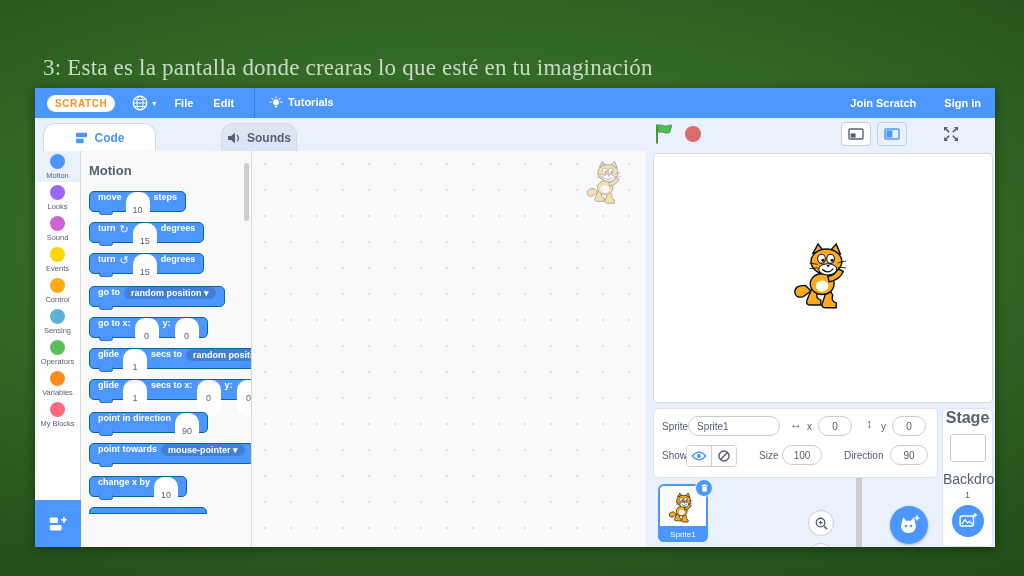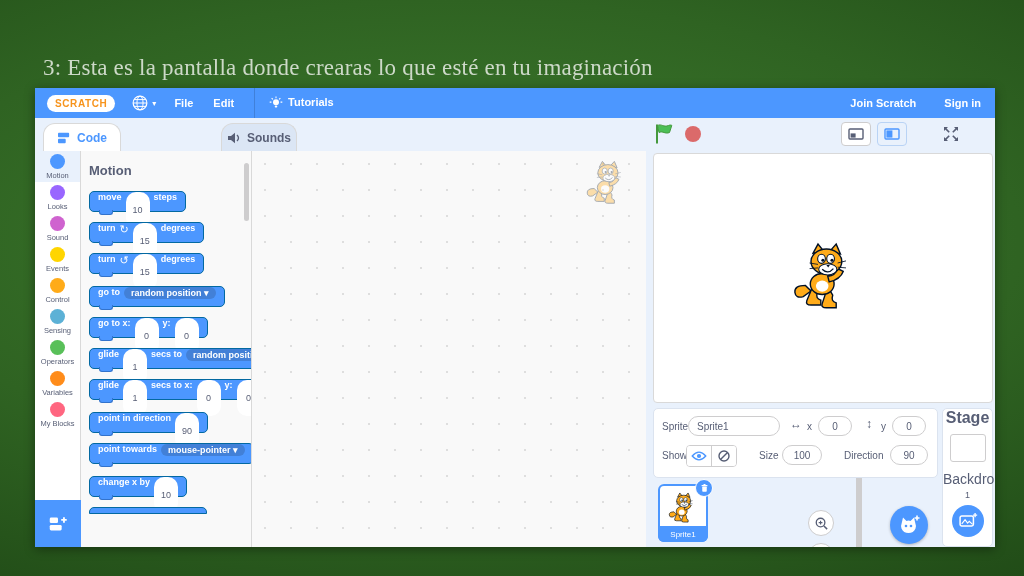--- a/index.html
+++ b/index.html
@@ -23,21 +23,21 @@
   .menu-tut{display:flex;gap:5px;}
   .menu-spacer{flex:1;}
   .menu-right{margin-right:28px;}
   .menu-last{margin-right:2px;}
 
   
   .tab{position:absolute;top:35px;height:28px;display:flex;align-items:center;justify-content:center;
     gap:6px;border:1px solid #d9d9d9;border-bottom:none;border-radius:12px 12px 0 0;
     background:#dbe6f5;color:#575e75;font-weight:bold;font-size:12px;cursor:pointer;box-sizing:border-box;}
   .tab.active{background:#fff;color:#4c97ff;z-index:2;}
-  .tab-code{left:8px;width:78px;}
+  .tab-code{left:8px;width:113px;}
   .tab-costumes{left:100px;width:88px;}
   .tab-sounds{left:186px;width:76px;}
   .flag-btn{position:absolute;left:618px;top:35px;width:22px;height:22px;cursor:pointer;}
   .stop-btn{position:absolute;left:650px;top:38px;width:16px;height:16px;border-radius:50%;
     background:#db6a6a;cursor:pointer;}
   .ssize-btn{position:absolute;top:34px;width:30px;height:24px;border:1px solid #cecdce;border-radius:4px;
     background:#fff;display:flex;align-items:center;justify-content:center;cursor:pointer;box-sizing:border-box;}
   .ssize-small{left:806px;}
   .ssize-large{left:842px;background:#e9f1fc;border-color:#b9d3f5;}
   .fullscreen-btn{position:absolute;left:906px;top:36px;width:20px;height:20px;cursor:pointer;}

